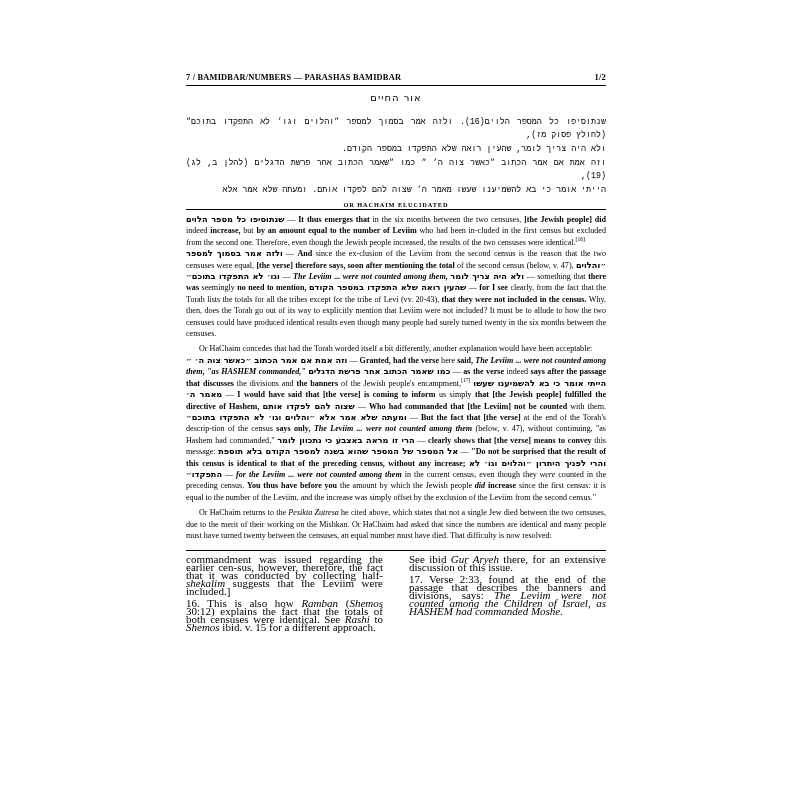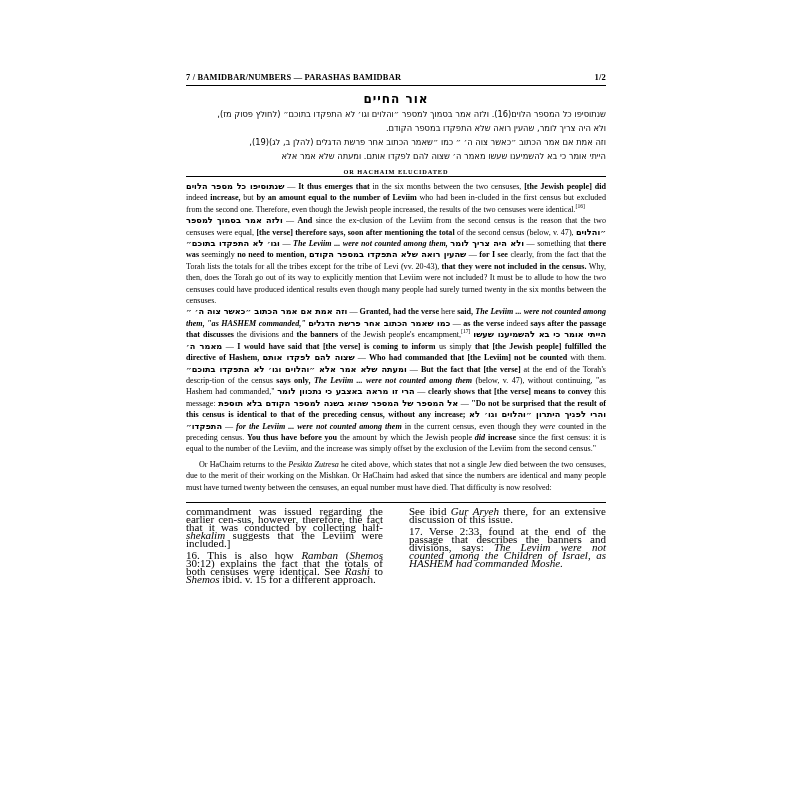--- a/index.html
+++ b/index.html
@@ -46,37 +46,38 @@
   }
   .rule {
     border-top: 1px solid #000;
     width: 100%;
     margin: 0 0 6px 0;
     height: 0;
   }
   
   .hebrew-heading {
     text-align: center;
-    font-size: 12px;
-    font-weight: bold;
+    font-size: 10px;
+    font-weight: normal;
     font-family: "DejaVu Sans", sans-serif;
     letter-spacing: 1px;
-    margin-bottom: 2px;
+    margin-bottom: 12px;
   }
   .hebrew-block {
     direction: rtl;
     text-align: justify;
     font-family: "DejaVu Sans", sans-serif;
     font-size: 8.3px;
     line-height: 13px;
     unicode-bidi: bidi-override;
   }
   .hebrew-block p {
     margin: 0 0 1px 0;
     text-align: justify;
+    font-family: Liberation Mono, monospace;
   }
   .hebrew-block p.last {
     text-align: center;
   }
   
   .section-head {
     text-align: center;
     font-size: 6.3px;
     font-weight: bold;
     letter-spacing: 0.9px;
@@ -151,20 +152,21 @@
         <p>וזה אמת אם אמר הכתוב ״כאשר צוה ה׳ ״ כמו ״שאמר הכתוב אחר פרשת הדגלים (להלן ב, לג)‏(19),</p>
         <p>הייתי אומר כי בא להשמיענו שעשו מאמר ה׳ שצוה להם לפקדו אותם. ומעתה שלא אמר אלא</p>
       </div>
 
     <div class="section-head">OR HACHAIM ELUCIDATED</div>
     <div class="section-head-rule"></div>
 
     <div class="body" id="elucidated-body">
         <p><span class="heb">שנתוסיפו כל מספר הלוים</span><span> — </span><b>It thus emerges that</b><span> in the six months between the two censuses, </span><b>[the Jewish people]</b><b> did</b><span> indeed </span><b>increase,</b><span> but </span><b>by an amount equal to the number of Leviim</b><span> who had been in-cluded in the first census but excluded from the second one. Therefore, even though the Jewish people increased, the results of the two censuses were identical.</span><sup>[16]</sup></p>
         <p><span class="heb">ולזה אמר בסמוך למספר</span><span> — </span><b>And</b><span> since the ex-clusion of the Leviim from the second census is the reason that the two censuses were equal, </span><b>[the verse]</b><b> therefore says, soon after mentioning the total</b><span> of the second census (below, v. 47), </span><span class="heb">״והלוים וגו׳ לא התפקדו בתוכם״</span><span> — </span><span class="bi">The Leviim ... were not counted among them,</span><span> </span><span class="heb">ולא היה צריך לומר</span><span> — something that </span><b>there was</b><span> seemingly </span><b>no need to mention,</b><span> </span><span class="heb">שהעין רואה שלא התפקדו במספר הקודם</span><span> — </span><b>for I see</b><span> clearly, from the fact that the Torah lists the totals for all the tribes except for the tribe of Levi (vv. 20-43), </span><b>that they were not included in the census.</b><span> Why, then, does the Torah go out of its way to explicitly mention that Leviim were not included? It must be to allude to how the two censuses could have produced identical results even though many people had surely turned twenty in the six months between the censuses.</span></p>
+        <p class="indent"><span>Or HaChaim concedes that had the Torah worded itself a bit differently, another explanation would have been acceptable:</span></p>
         <p><span class="heb">וזה אמת אם אמר הכתוב ״כאשר צוה ה׳ ״</span><span> — </span><b>Granted, had the verse</b><span> here </span><b>said,</b><span> </span><span class="bi">The Leviim ... were not counted among them,</span><span> </span><span class="bi">"as HASHEM commanded,"</span><span> </span><span class="heb">כמו שאמר הכתוב אחר פרשת הדגלים</span><span> — </span><b>as the verse</b><span> indeed </span><b>says after the passage that discusses</b><span> the divisions and </span><b>the banners</b><span> of the Jewish people's encampment,</span><sup>[17]</sup><span> </span><span class="heb">הייתי אומר כי בא להשמיענו שעשו מאמר ה׳</span><span> — </span><b>I would have said that [the verse] is coming to inform</b><span> us simply </span><b>that [the Jewish people] fulfilled the directive of Hashem,</b><span> </span><span class="heb">שצוה להם לפקדו אותם</span><span> — </span><b>Who had commanded that [the Leviim] not be counted</b><span> with them. </span><span class="heb">ומעתה שלא אמר אלא ״והלוים וגו׳ לא התפקדו בתוכם״</span><span> — </span><b>But the fact that [the verse]</b><span> at the end of the Torah's descrip-tion of the census </span><b>says only,</b><span> </span><span class="bi">The Leviim ... were not counted among them</span><span> (below, v. 47), without continuing, "as Hashem had commanded," </span><span class="heb">הרי זו מראה באצבע כי נתכוון לומר</span><span> — </span><b>clearly shows that [the verse] means to convey</b><span> this message: </span><span class="heb">אל המספר של המספר שהוא בשנה למספר הקודם בלא תוספת</span><span> — </span><b>"Do not be surprised that the result of this census is identical to that of the preceding census, without any increase;</b><span> </span><span class="heb">והרי לפניך היתרון ״והלוים וגו׳ לא התפקדו״</span><span> — </span><span class="bi">for the Leviim ... were not counted among them</span><span> in the current census, even though they </span><i>were</i><span> counted in the preceding census. </span><b>You thus have before you</b><span> the amount by which the Jewish people </span><span class="bi">did</span><span> </span><b>increase</b><span> since the first census: it is equal to the number of the Leviim, and the increase was simply offset by the exclusion of the Leviim from the second census."</span></p>
         <p class="indent"><span>Or HaChaim returns to the </span><i>Pesikta Zutresa</i><span> he cited above, which states that not a single Jew died between the two censuses, due to the merit of their working on the Mishkan. Or HaChaim had asked that since the numbers are identical and many people must have turned twenty between the censuses, an equal number must have died. That difficulty is now resolved:</span></p>
       </div>
 
     <div class="footnote-rule"></div>
     <div class="footnotes">
       <div class="fcol" id="fn-left">
           <p><span>commandment was issued regarding the earlier cen-sus, however, therefore, the fact that it was conducted by collecting half-</span><i>shekalim</i><span> suggests that the Leviim were included.]</span></p>
           <p><span>16. This is also how </span><i>Ramban</i><span> (</span><i>Shemos</i><span> 30:12) explains the fact that the totals of both censuses were identical. See </span><i>Rashi</i><span> to </span><i>Shemos</i><span> ibid. v. 15 for a different approach.</span></p>
         </div>

